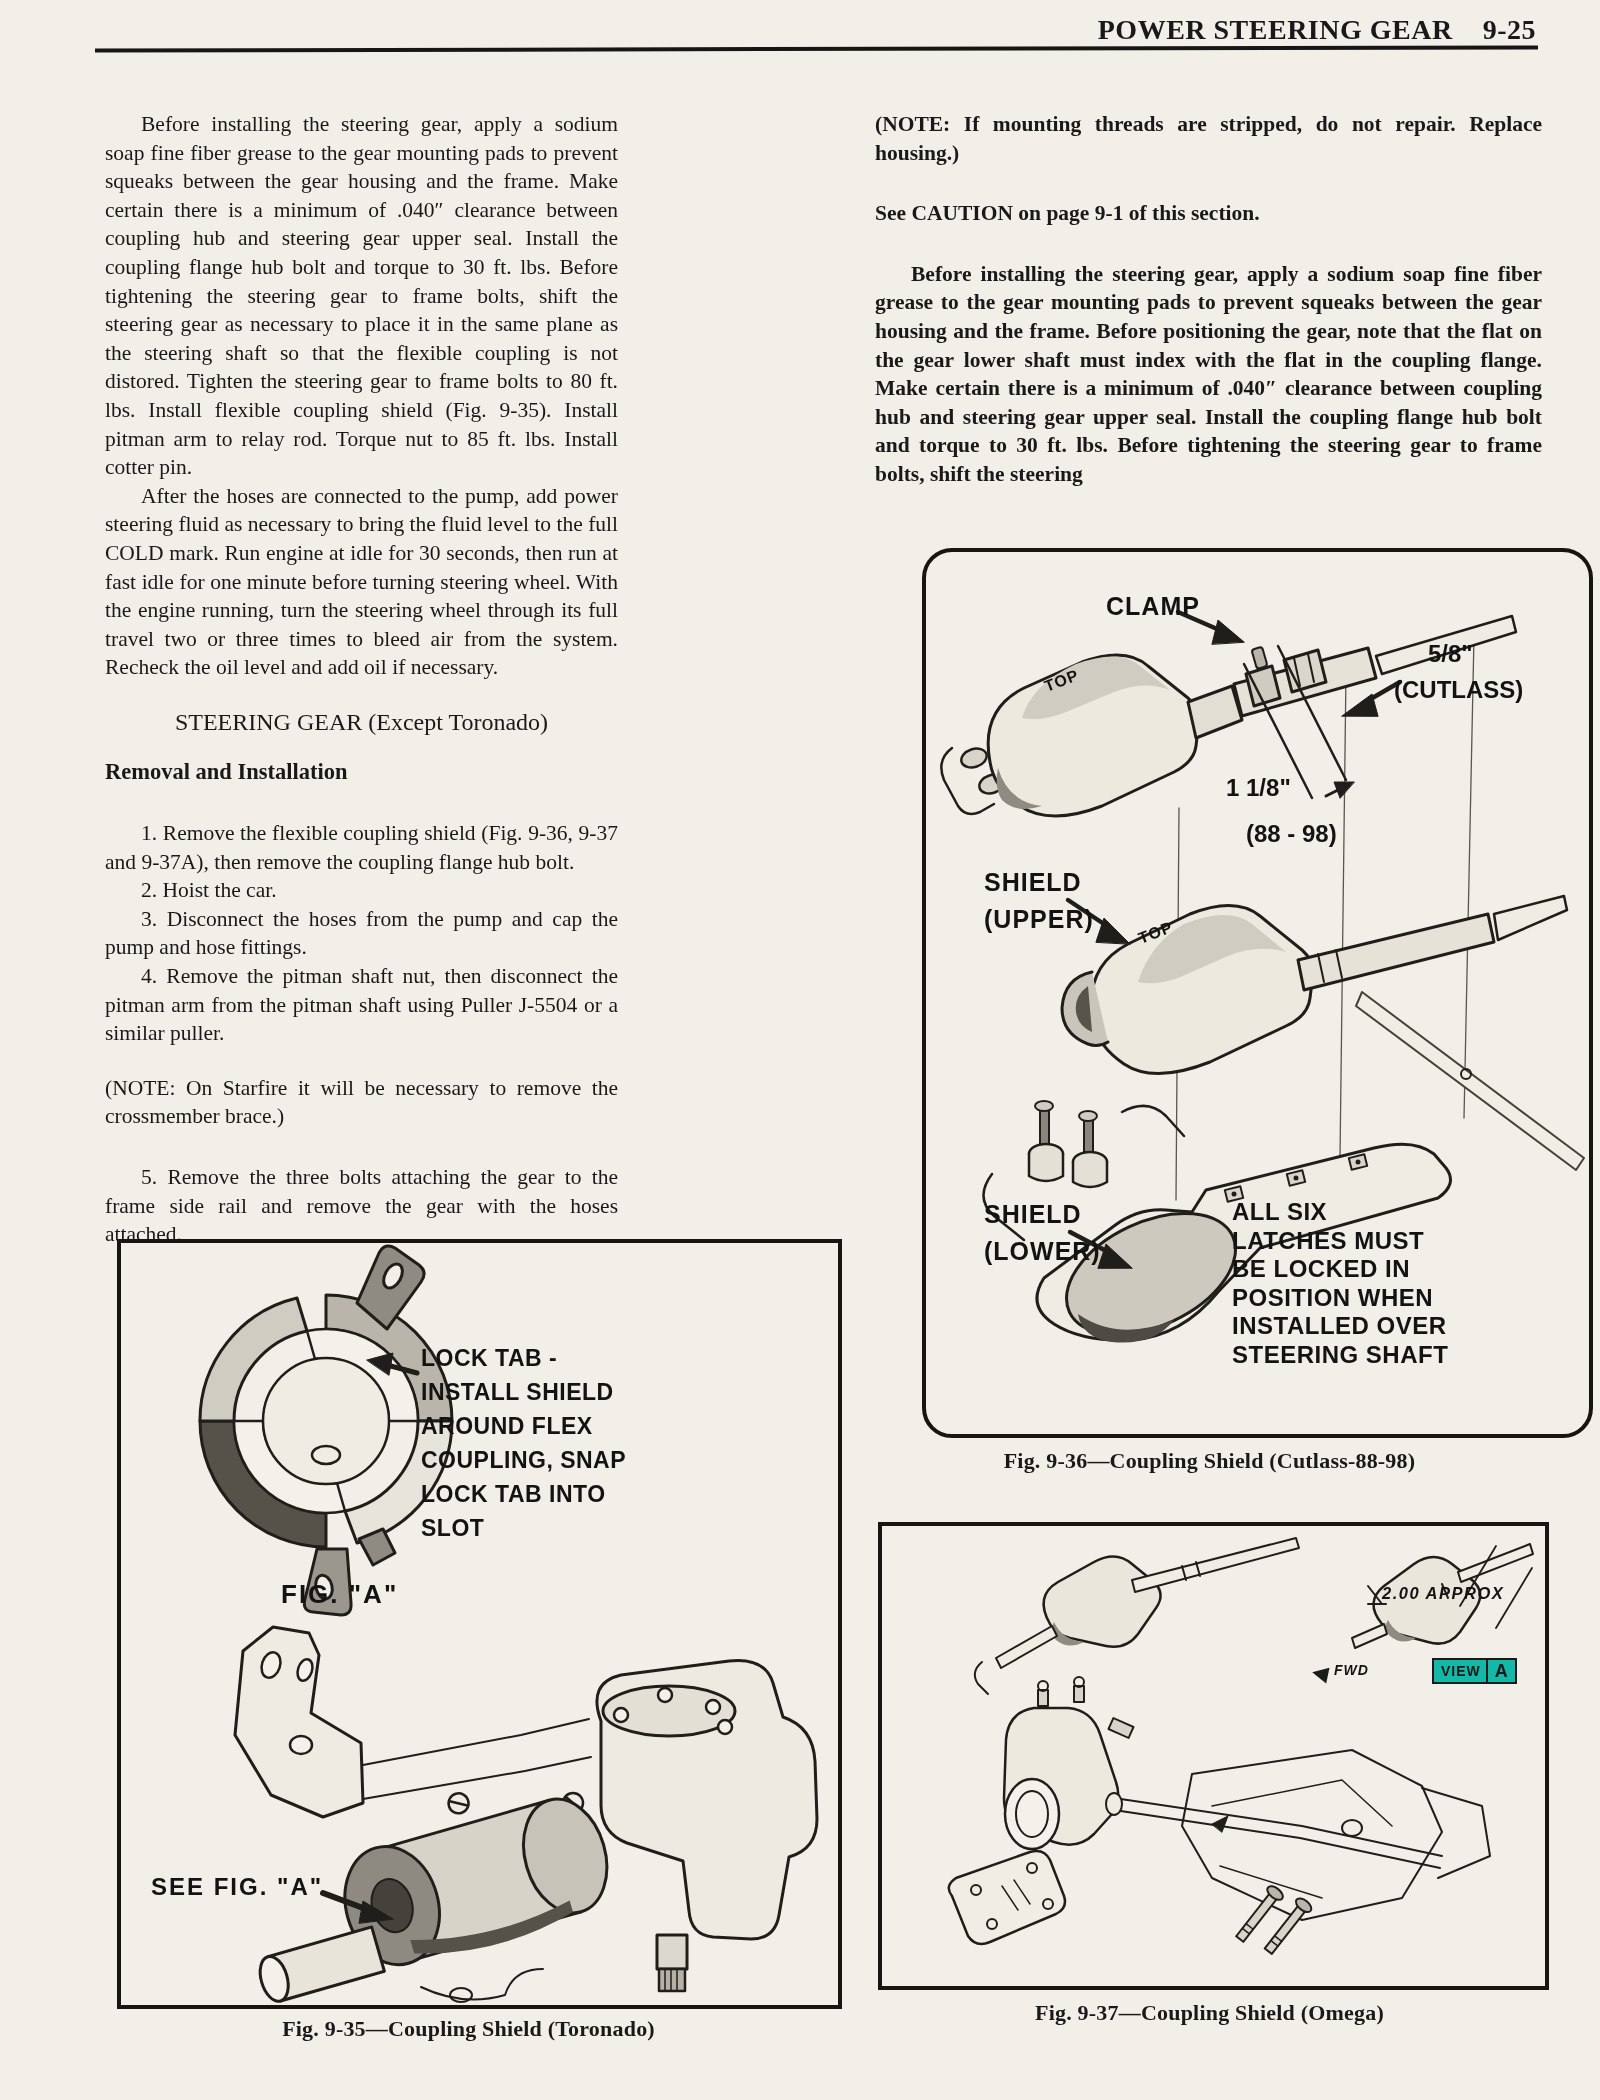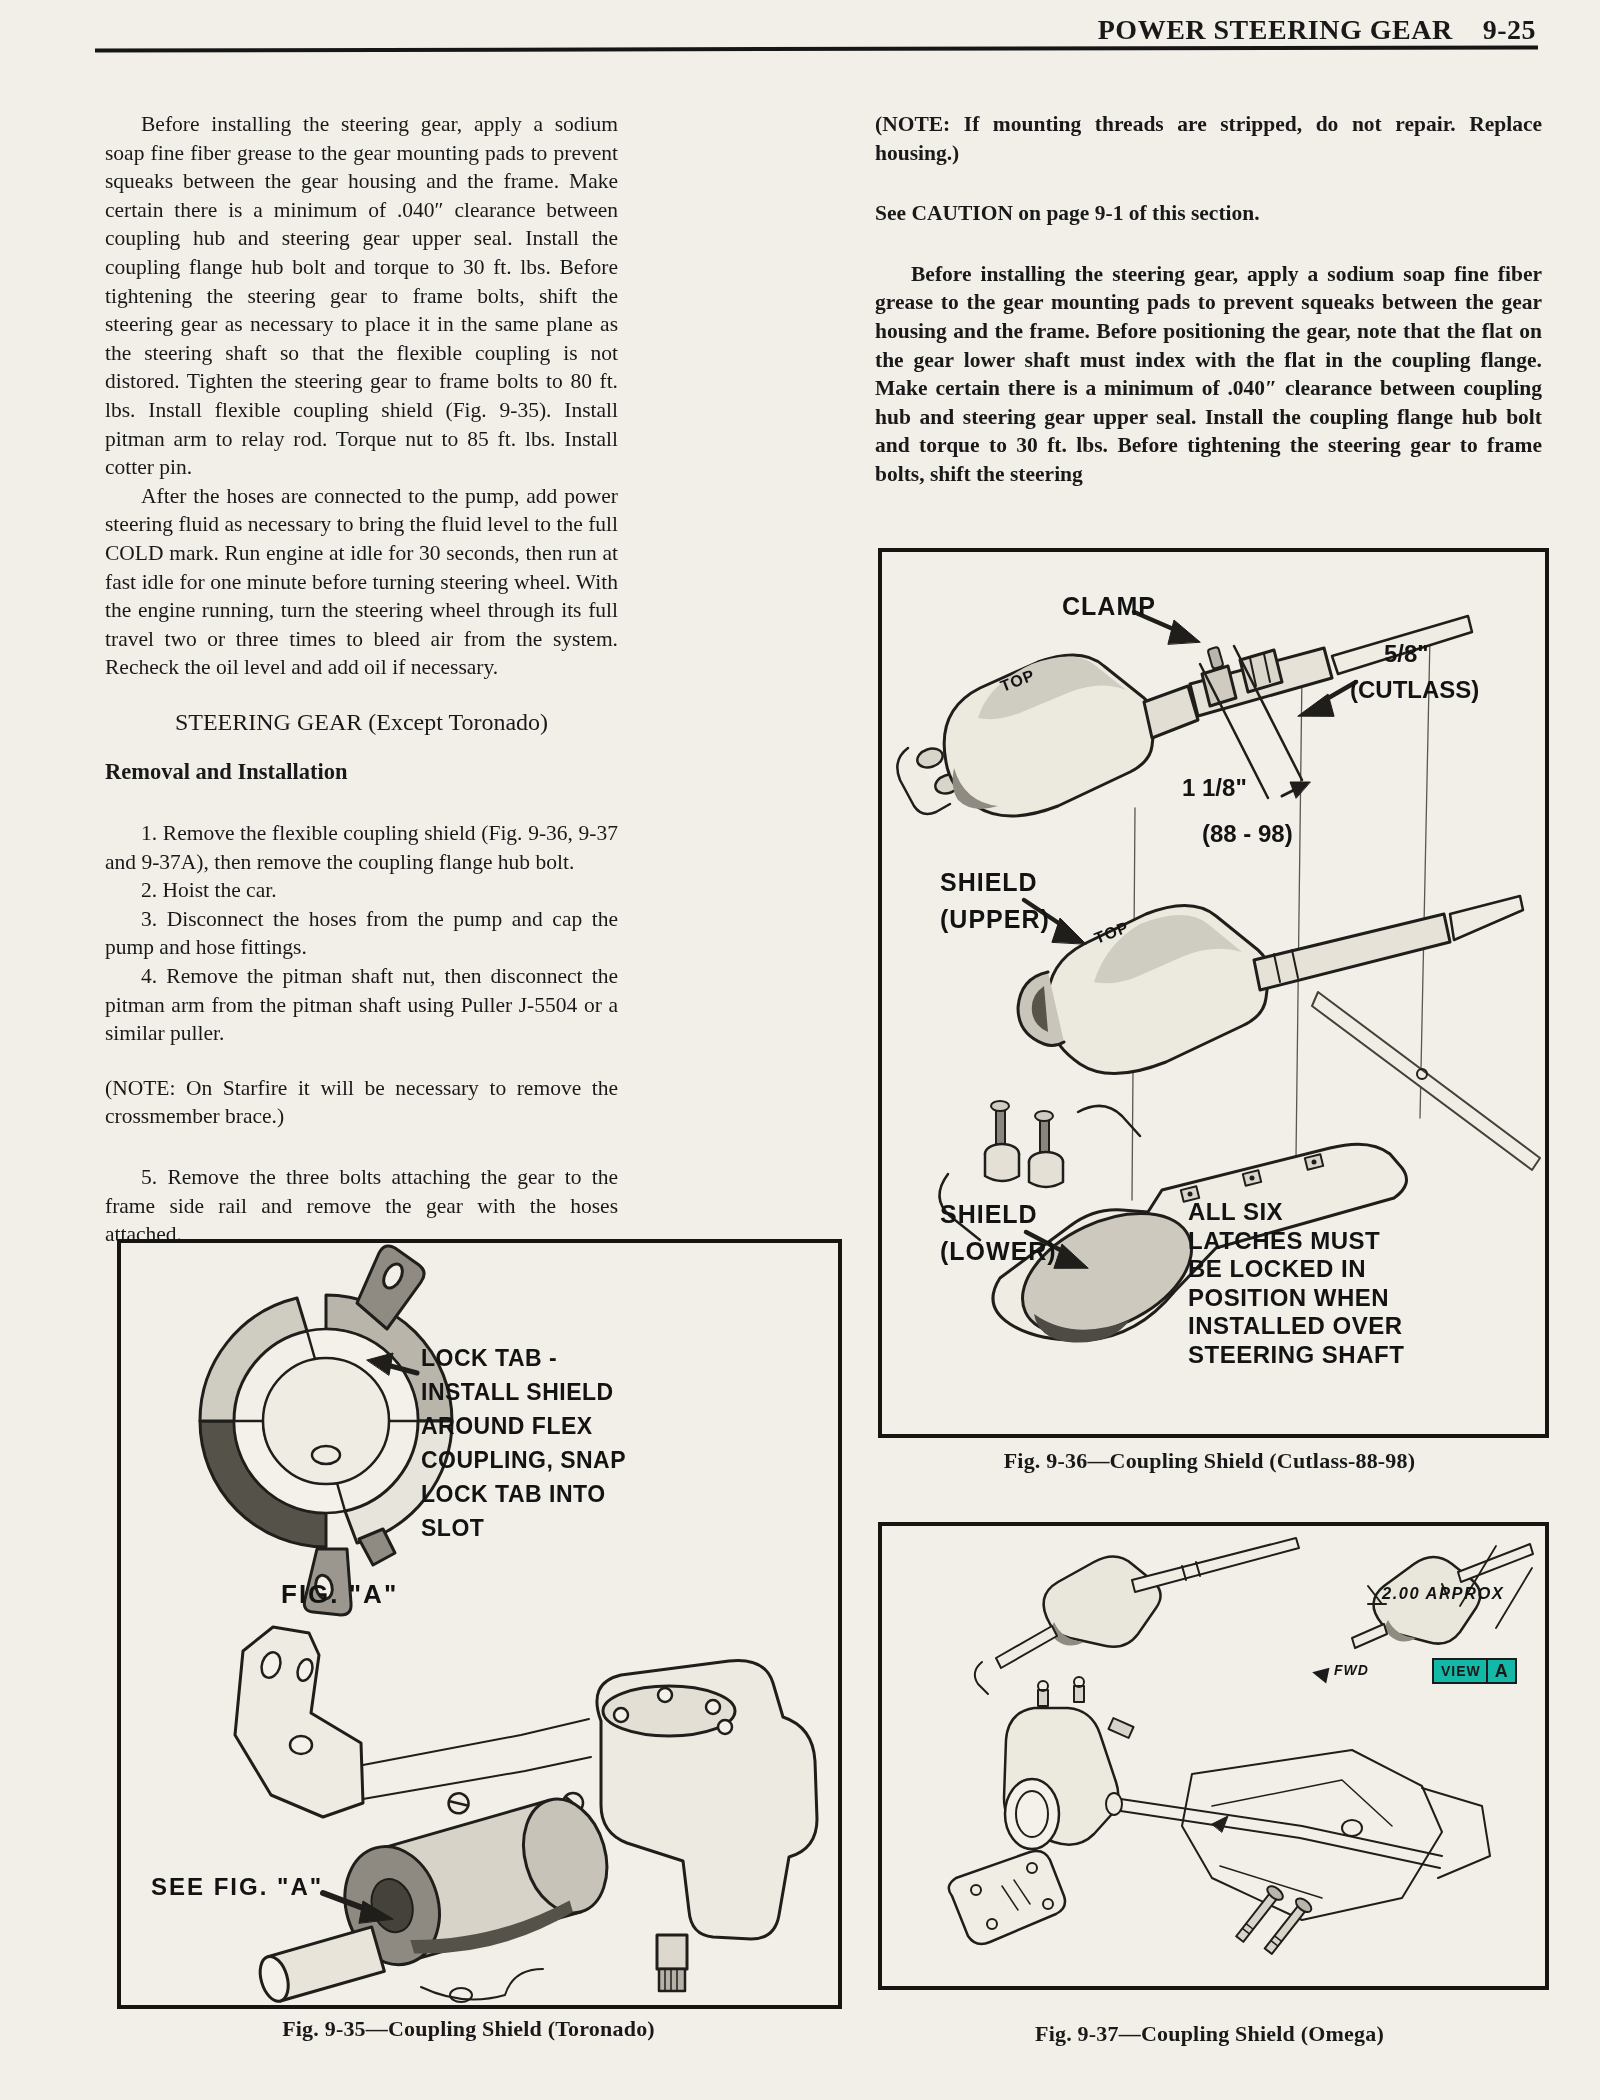--- a/index.html
+++ b/index.html
@@ -32,30 +32,30 @@
   .indent { text-indent:36px; }
   .sec-head { font-weight:normal; font-size:24px; margin:26px 0 0 0; text-align:center; }
   .sub-head { font-weight:bold; font-size:22.5px; margin:22px 0 0 0; text-align:left; }
   .step { margin:0; text-indent:36px; }
   .note-para { margin:26px 0 0 0; }
   .final-step { margin:32px 0 0 0; text-indent:36px; }
   .gap-top { margin-top:32px; }
   
   .fig-box { position:absolute; border:4px solid #171512; background:transparent; }
   .fig-35 { left:117px; top:1239px; width:703px; height:762px;padding-left:14px; }
-  .fig-36 { left:878px; top:548px;  width:663px; height:882px; }
+  .fig-36 { left:922px; top:548px;  width:663px; height:882px;border-radius:30px; }
   .fig-37 { left:878px; top:1522px; width:663px; height:460px; }
   .fig-box svg { position:absolute; left:0; top:0; }
   .caption {
     position:absolute; text-align:center; font-weight:bold; font-size:22px;
     letter-spacing:0.2px;
   }
   .cap-35 { left:117px; top:2016px; width:703px; }
   .cap-36 { left:878px; top:1448px; width:663px; }
-  .cap-37 { left:878px; top:2000px; width:663px;margin-top:21px; }
+  .cap-37 { left:878px; top:2000px; width:663px; }
   
   .hand {
     position:absolute;
     font-family:"Liberation Sans", sans-serif;
     font-weight:700; color:#131313;
     white-space:pre-line;
   }
   .lbl-locktab { left:300px; top:98px;  font-size:23px; line-height:34px; letter-spacing:0.5px; }
   .lbl-figa    { left:160px; top:336px; font-size:26px; letter-spacing:2px; }
   .lbl-seefiga { left:30px;  top:630px; font-size:24px; letter-spacing:2px; }

